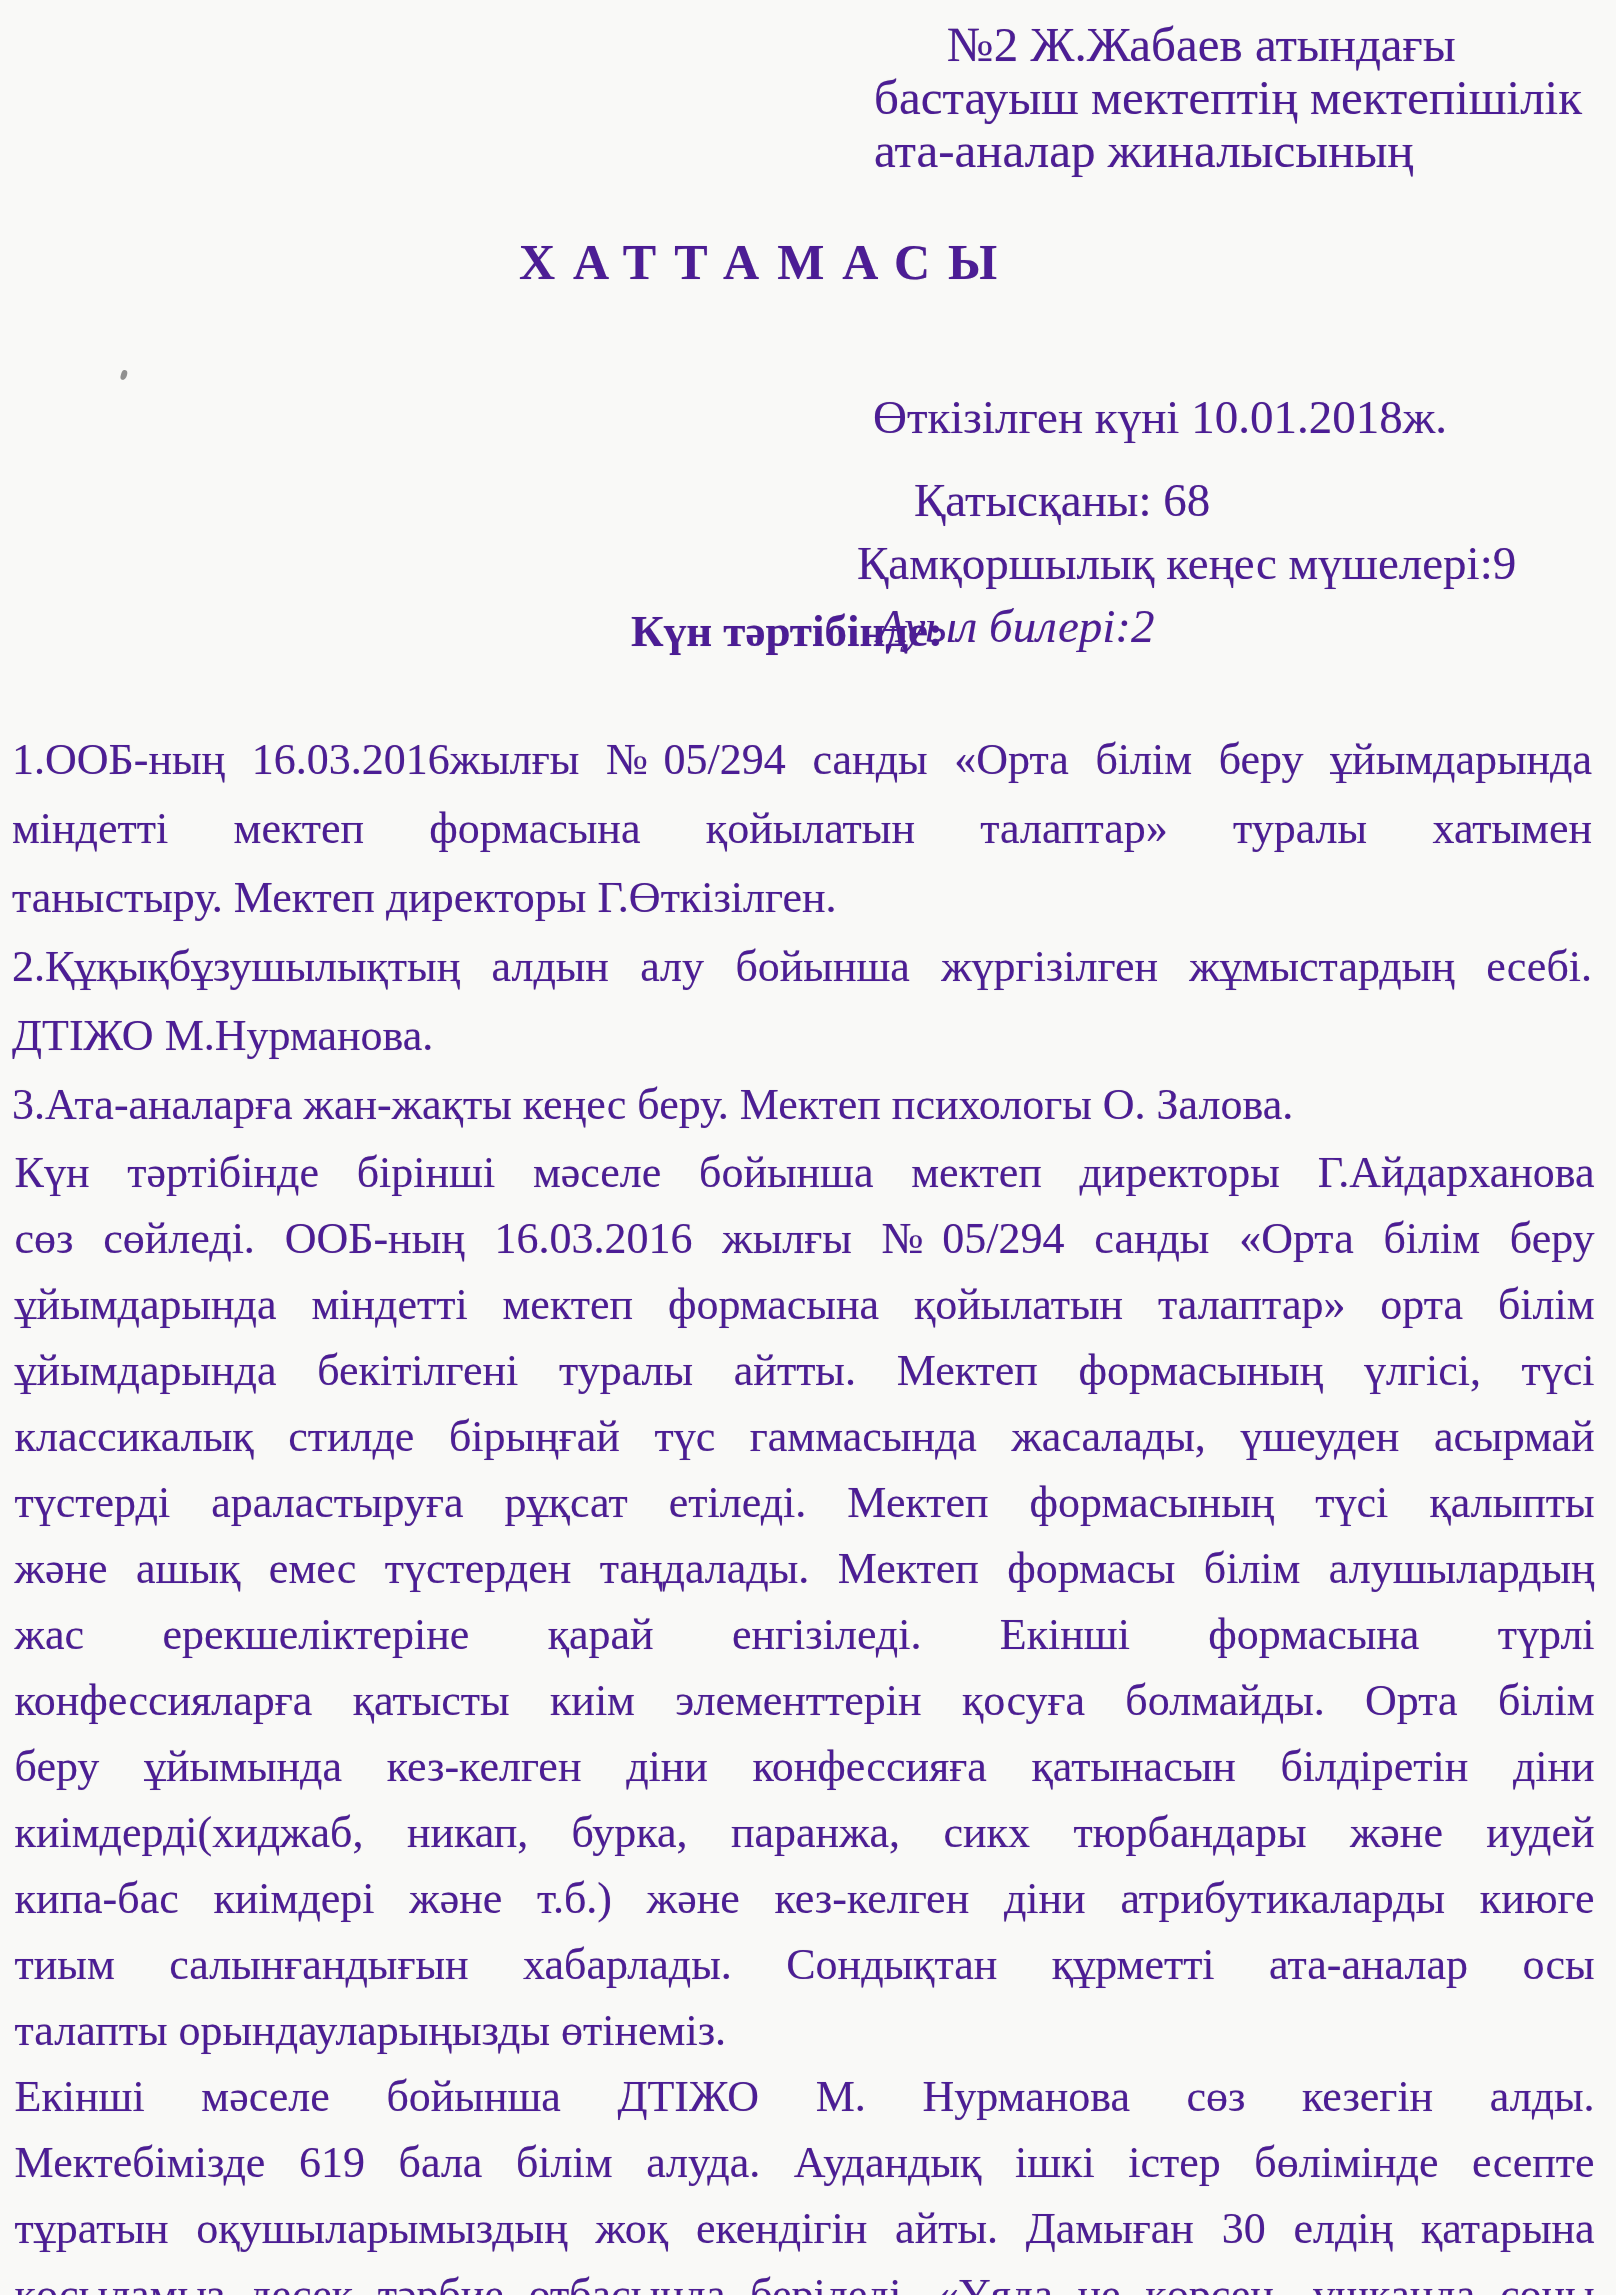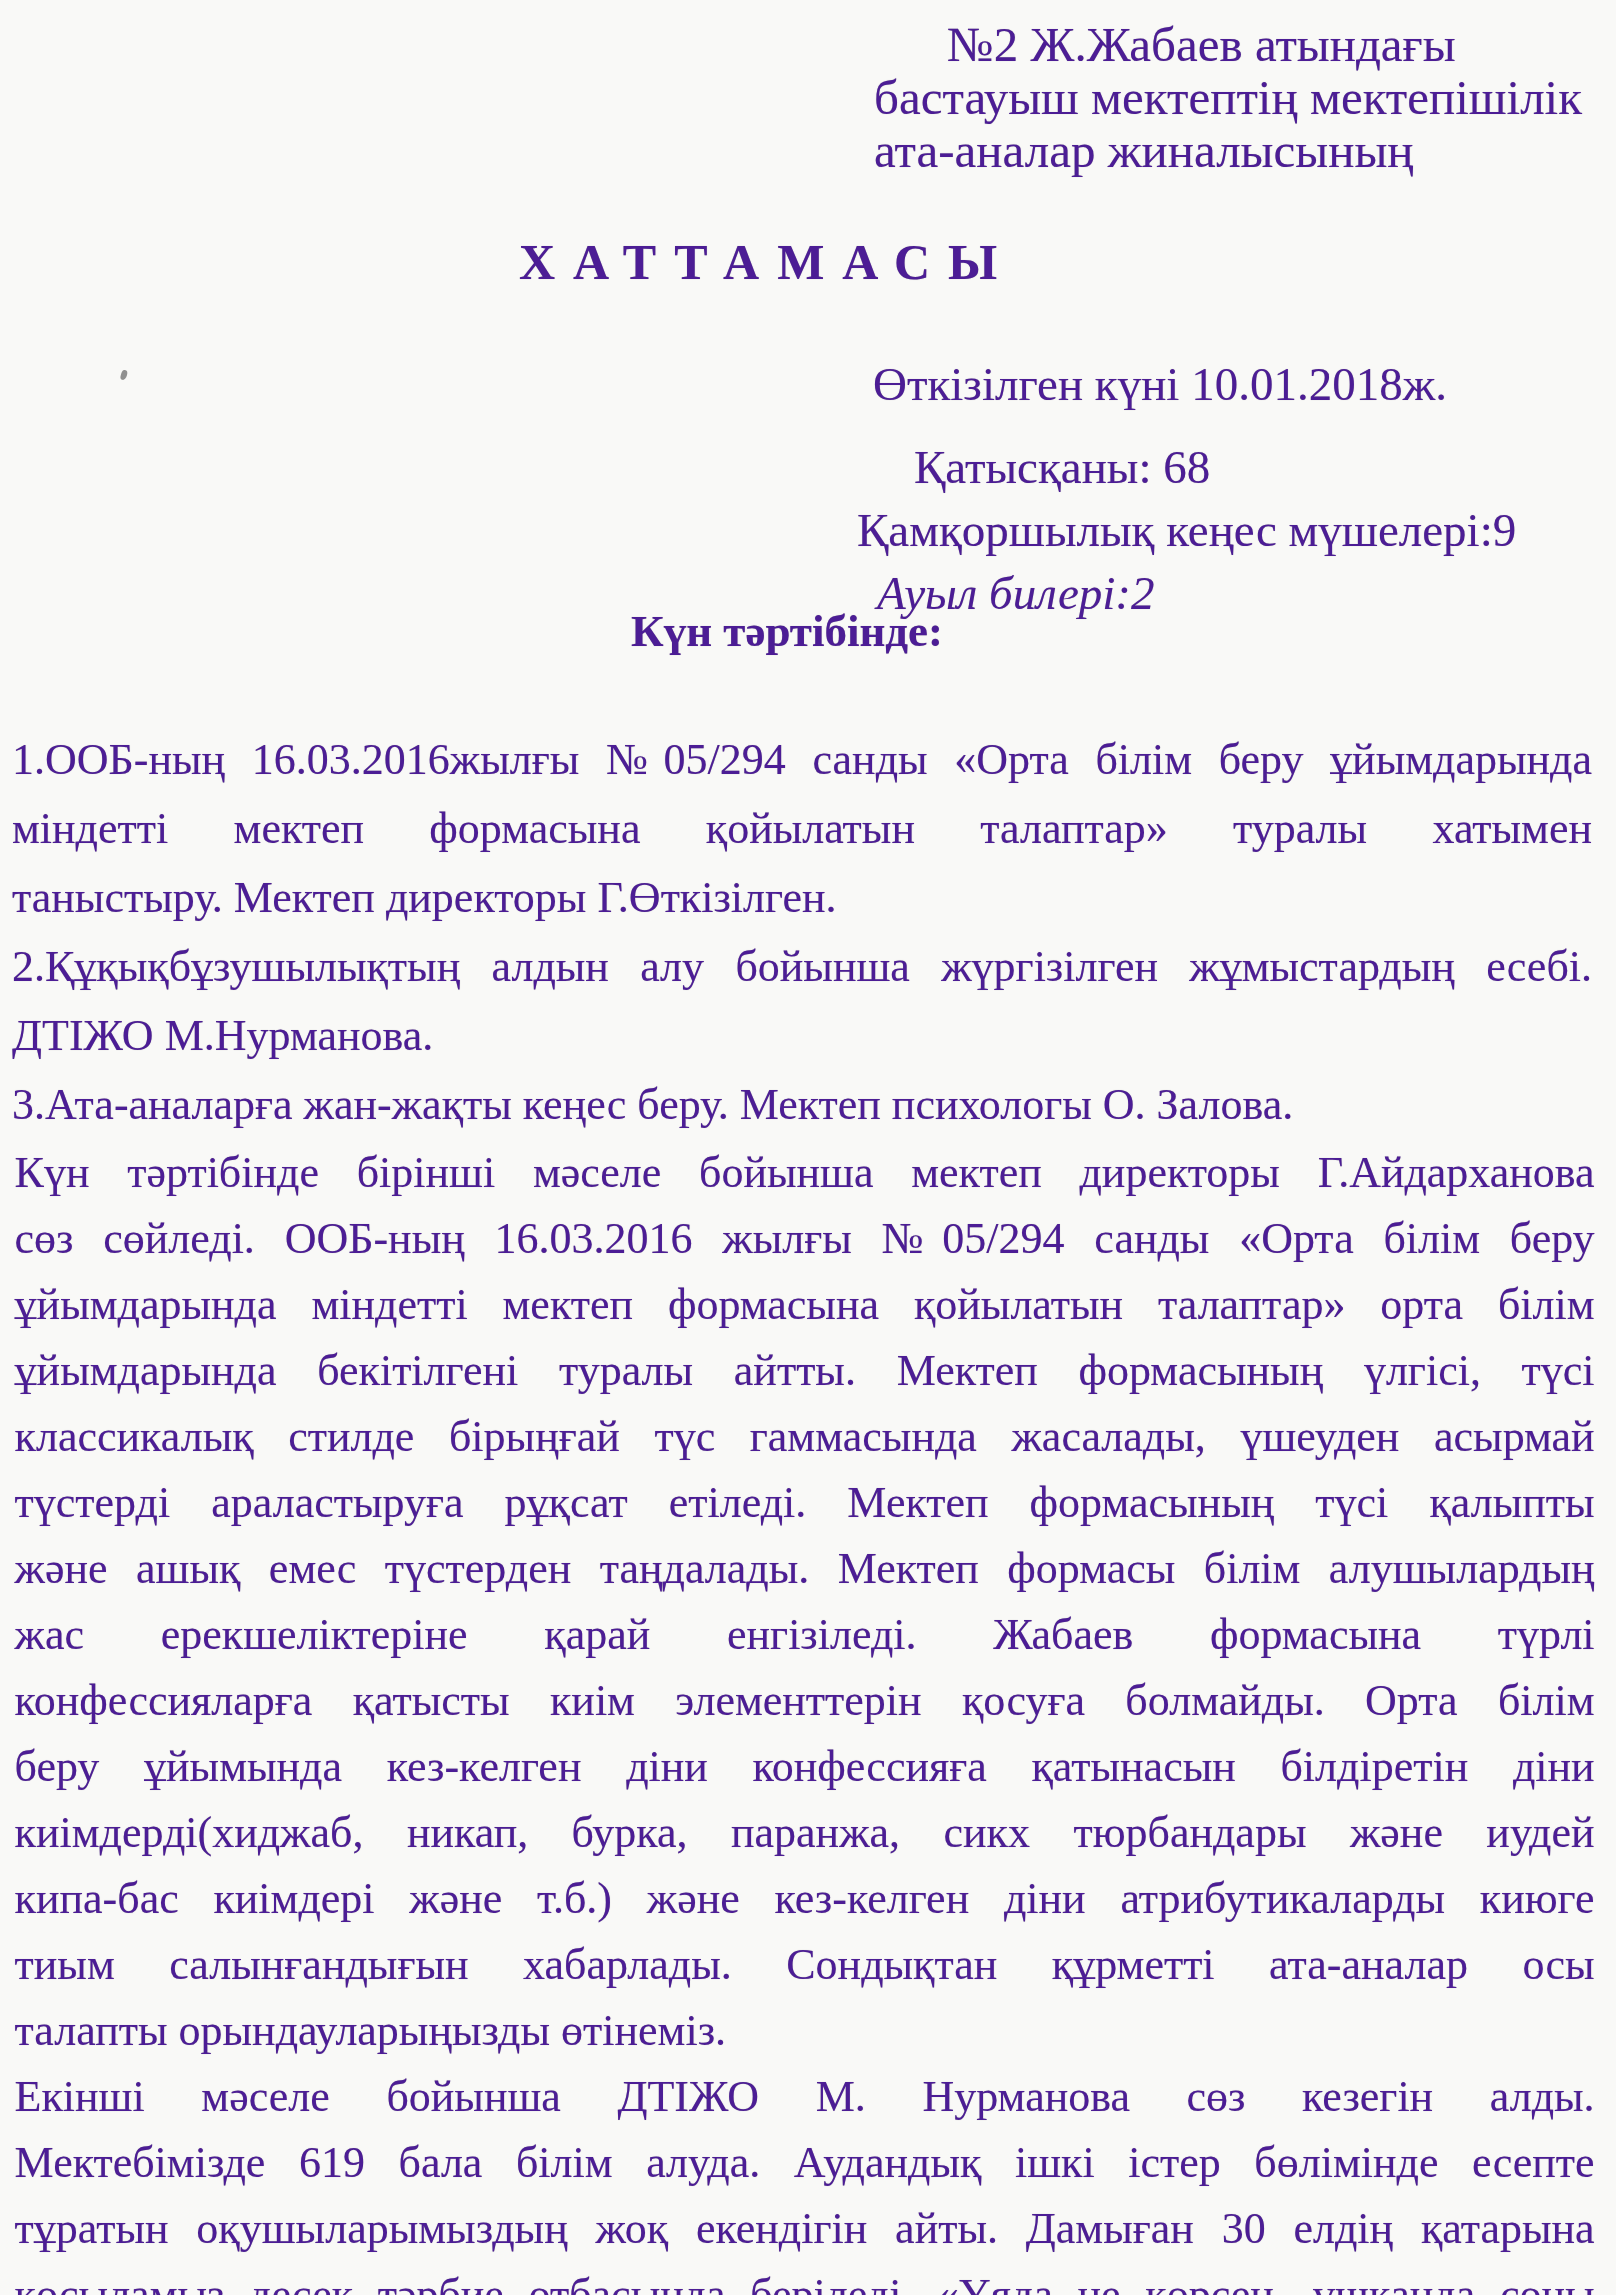--- a/index.html
+++ b/index.html
@@ -43,21 +43,21 @@
   
   .details {
     position: absolute;
     left: 857px;
     top: 353px;
     width: 752px;
     font-size: 47px;
     line-height: 63px;
     white-space: nowrap;
   }
-  .details .d-line.ind20 { padding-left: 16px; }
+  .details .d-line.ind20 { padding-left: 16px; margin-top: 33px; }
   .details .d-line.ind70 { padding-left: 57px; margin-top: 20px; }
   .details .d-line.ind25 { padding-left: 20px; font-style: italic; }
 
   
   .agenda-heading {
     position: absolute;
     left: 631px;
     top: 605px;
     font-size: 45px;
     font-weight: bold;
@@ -134,21 +134,21 @@
   </div>
 
   <div class="body-text">
     <div class="tj">Күн тәртібінде бірінші мәселе бойынша мектеп директоры Г.Айдарханова</div>
     <div class="tj">сөз сөйледі. ООБ-ның 16.03.2016 жылғы №05/294 санды «Орта білім беру</div>
     <div class="tj">ұйымдарында міндетті мектеп формасына қойылатын талаптар» орта білім</div>
     <div class="tj">ұйымдарында бекітілгені туралы айтты. Мектеп формасының үлгісі, түсі</div>
     <div class="tj">классикалық стилде бірыңғай түс гаммасында жасалады, үшеуден асырмай</div>
     <div class="tj">түстерді араластыруға рұқсат етіледі. Мектеп формасының түсі қалыпты</div>
     <div class="tj">және ашық емес түстерден таңдалады. Мектеп формасы білім алушылардың</div>
-    <div class="tj">жас ерекшеліктеріне қарай енгізіледі. Жабаев формасына түрлі</div>
+    <div class="tj">жас ерекшеліктеріне қарай енгізіледі. Екінші формасына түрлі</div>
     <div class="tj">конфессияларға қатысты киім элементтерін қосуға болмайды. Орта білім</div>
     <div class="tj">беру ұйымында кез-келген діни конфессияға қатынасын білдіретін діни</div>
     <div class="tj">киімдерді(хиджаб, никап, бурка, паранжа, сикх тюрбандары және иудей</div>
     <div class="tj">кипа-бас киімдері және т.б.) және кез-келген діни атрибутикаларды киюге</div>
     <div class="tj">тиым салынғандығын хабарлады. Сондықтан құрметті ата-аналар осы</div>
     <div class="tl">талапты орындауларыңызды өтінеміз.</div>
     <div class="tj">Екінші мәселе бойынша ДТІЖО М. Нурманова сөз кезегін алды.</div>
     <div class="tj">Мектебімізде 619 бала білім алуда. Аудандық ішкі істер бөлімінде есепте</div>
     <div class="tj">тұратын оқушыларымыздың жоқ екендігін айты. Дамыған 30 елдің қатарына</div>
     <div class="tj">қосыламыз десек тәрбие отбасында беріледі. «Ұяда не көрсең- ұшқанда соны</div>

